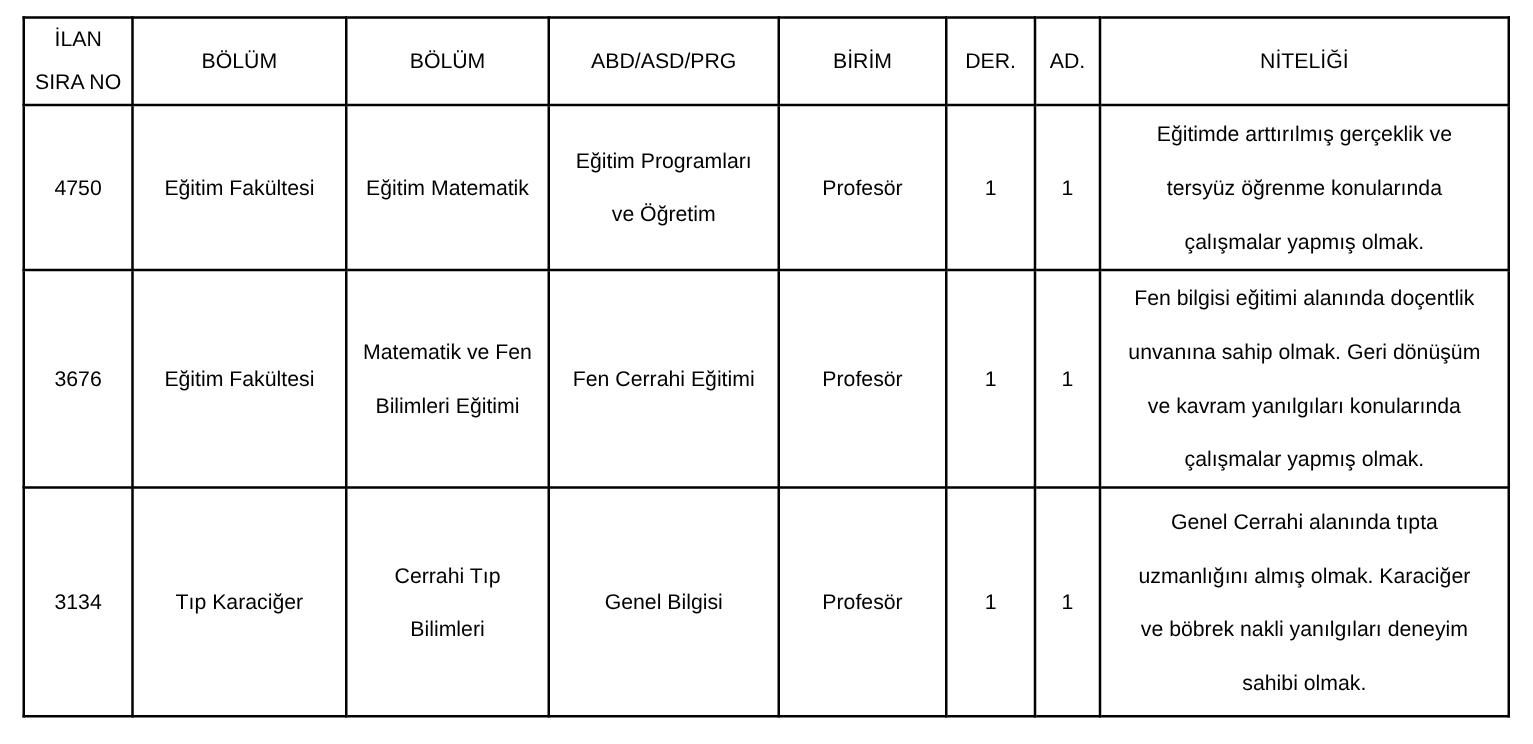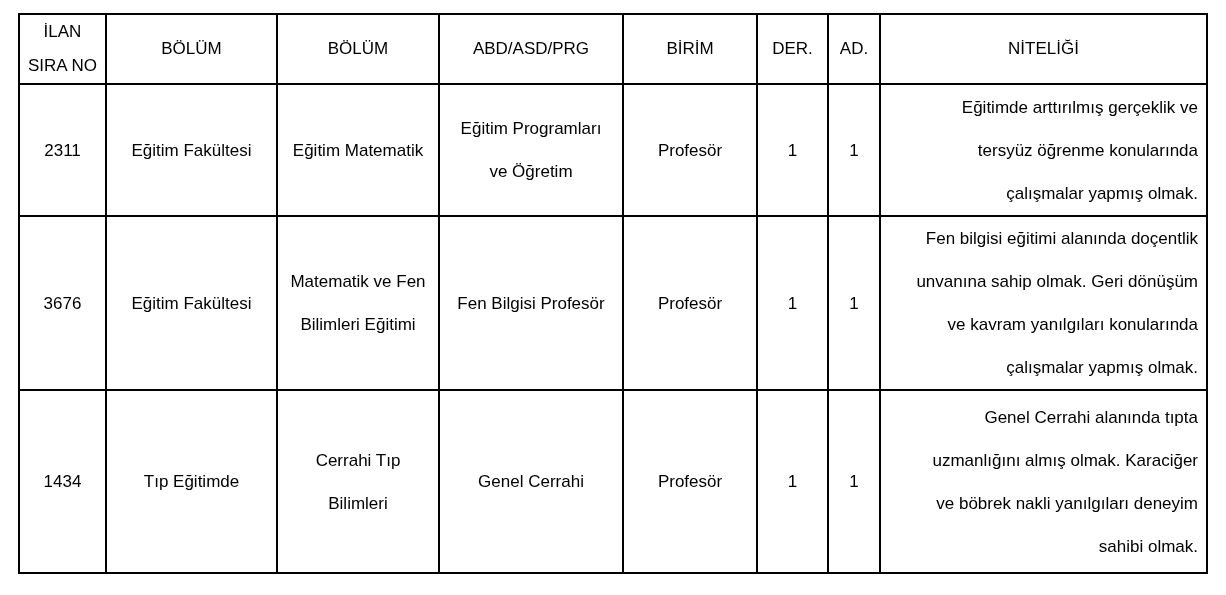--- a/index.html
+++ b/index.html
@@ -34,21 +34,21 @@
     overflow: hidden;
     word-wrap: break-word;
   }
   .postings th {
     line-height: 34px;
   }
   .postings td {
     line-height: 43px;
   }
   .postings td.niteligi {
-    text-align: right;
+    text-align: center;
     padding: 0 8px;
   }
   
   col.c-ilan    { width: 87px; }
   col.c-birim   { width: 171px; }
   col.c-bolum   { width: 162px; }
   col.c-abd     { width: 184px; }
   col.c-unvan   { width: 134px; }
   col.c-der     { width: 71px; }
   col.c-ad      { width: 52px; }
@@ -81,52 +81,52 @@
       <th>BÖLÜM</th>
       <th>ABD/ASD/PRG</th>
       <th>BİRİM</th>
       <th>DER.</th>
       <th>AD.</th>
       <th>NİTELİĞİ</th>
     </tr>
   </thead>
   <tbody>
     <tr class="r-0">
-      <td>2311</td>
+      <td>4750</td>
       <td>Eğitim Fakültesi</td>
       <td>Eğitim Matematik</td>
       <td>Eğitim Programları
 ve Öğretim</td>
       <td>Profesör</td>
       <td>1</td>
       <td>1</td>
       <td class="niteligi">Eğitimde arttırılmış gerçeklik ve
 tersyüz öğrenme konularında
 çalışmalar yapmış olmak.</td>
     </tr>
     <tr class="r-1">
       <td>3676</td>
       <td>Eğitim Fakültesi</td>
       <td>Matematik ve Fen
 Bilimleri Eğitimi</td>
-      <td>Fen Bilgisi Profesör</td>
+      <td>Fen Cerrahi Eğitimi</td>
       <td>Profesör</td>
       <td>1</td>
       <td>1</td>
       <td class="niteligi">Fen bilgisi eğitimi alanında doçentlik
 unvanına sahip olmak. Geri dönüşüm
 ve kavram yanılgıları konularında
 çalışmalar yapmış olmak.</td>
     </tr>
     <tr class="r-2">
-      <td>1434</td>
-      <td>Tıp Eğitimde</td>
+      <td>3134</td>
+      <td>Tıp Karaciğer</td>
       <td>Cerrahi Tıp
 Bilimleri</td>
-      <td>Genel Cerrahi</td>
+      <td>Genel Bilgisi</td>
       <td>Profesör</td>
       <td>1</td>
       <td>1</td>
       <td class="niteligi">Genel Cerrahi alanında tıpta
 uzmanlığını almış olmak. Karaciğer
 ve böbrek nakli yanılgıları deneyim
 sahibi olmak.</td>
     </tr>
   </tbody>
 </table>

